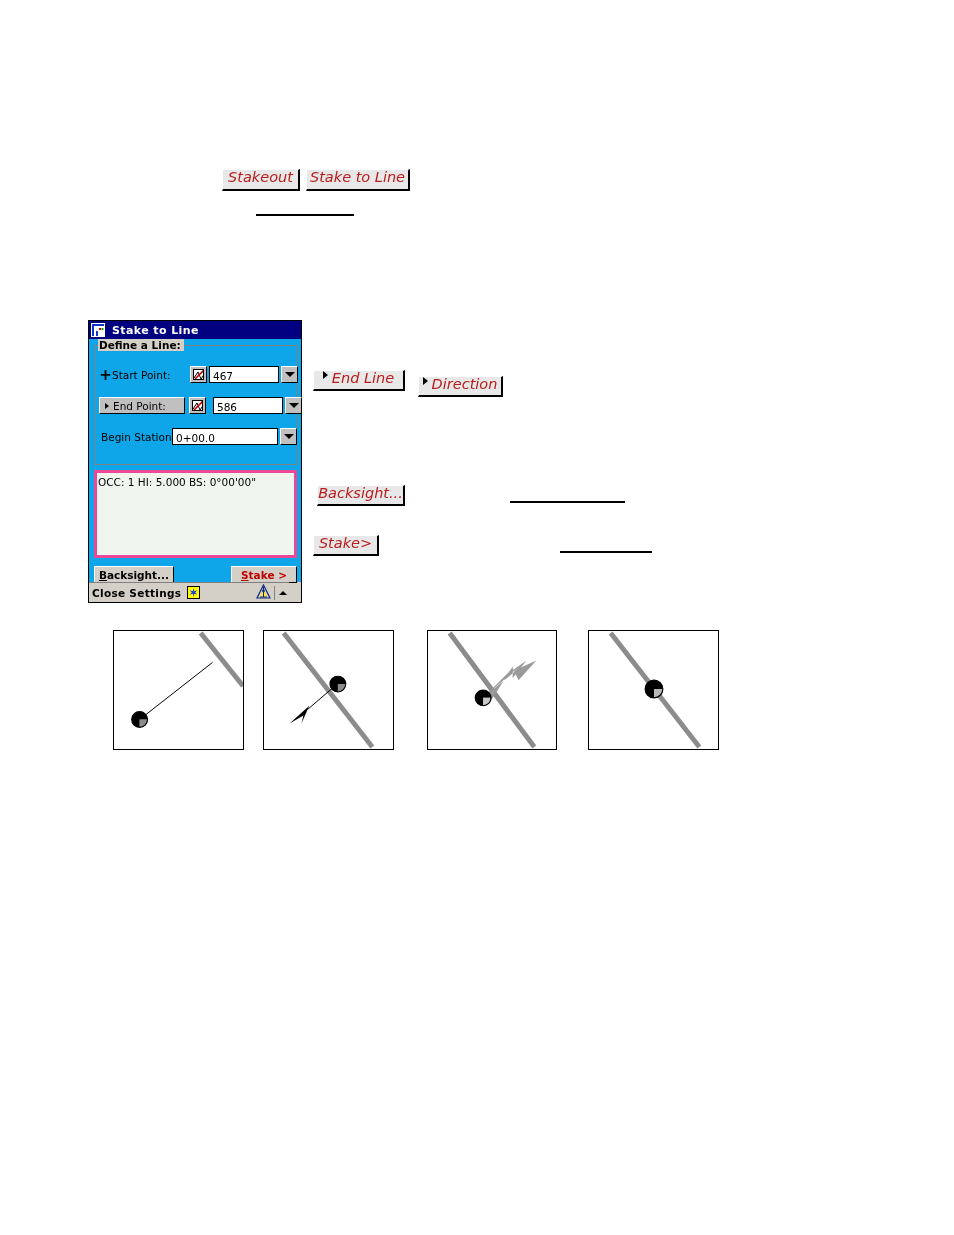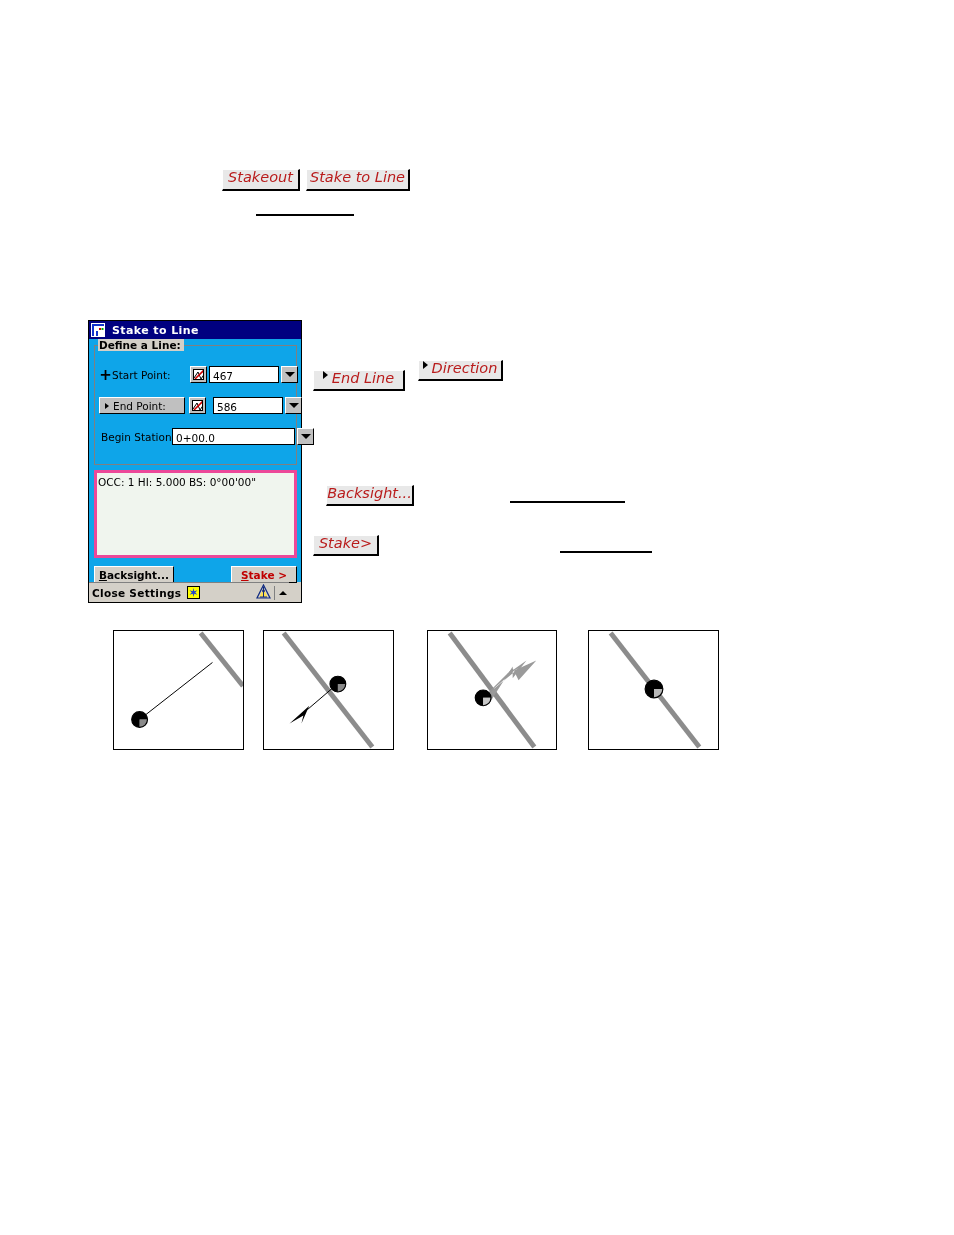--- a/index.html
+++ b/index.html
@@ -44,22 +44,22 @@
   }
   .rule {
     background: #000;
     height: 2px;
   }
   #rule-1 { left: 256px; top: 214px; width: 98px; }
   #rule-2 { left: 510px; top: 501px; width: 115px; }
   #rule-3 { left: 560px; top: 551px; width: 92px; }
 
   #btn-end-point-ref { left: 313px; top: 370px; width: 92px; height: 21px; font-size: 14.5px; }
-  #btn-direction-ref { left: 418px; top: 360px; width: 85px; height: 21px; font-size: 14.5px; }
-  #btn-backsight-ref { left: 326px; top: 485px; width: 88px; height: 21px; font-size: 14.5px; }
+  #btn-direction-ref { left: 418px; top: 376px; width: 85px; height: 21px; font-size: 14.5px; }
+  #btn-backsight-ref { left: 317px; top: 485px; width: 88px; height: 21px; font-size: 14.5px; }
   #btn-stake-ref     { left: 313px; top: 535px; width: 66px; height: 21px; font-size: 14.5px; }
 
   .tri-right {
     display: inline-block;
     width: 0; height: 0;
     border-left: 5px solid #000;
     border-top: 4px solid transparent;
     border-bottom: 4px solid transparent;
     margin-right: 4px;
     position: relative;
@@ -396,21 +396,21 @@
         <div class="txtbox" style="width:70px;margin-left:7px;">
           <span>586</span>
         </div>
         <div class="combo-arrow" style="margin-left:2px;">
           <i></i>
         </div>
       </div>
 
       <div class="row" id="row-bstn">
         <span class="fieldlabel" style="width:71px;padding-left:2px;">Begin Station:</span>
-        <div class="txtbox" style="width:123px;">
+        <div class="txtbox" style="width:106px;">
           <span>0+00.0</span>
         </div>
         <div class="combo-arrow" style="margin-left:2px;">
           <i></i>
         </div>
       </div>
     </div>
 
     <div id="infopane">
       <span>OCC: 1  HI: 5.000  BS: 0°00'00"</span>

